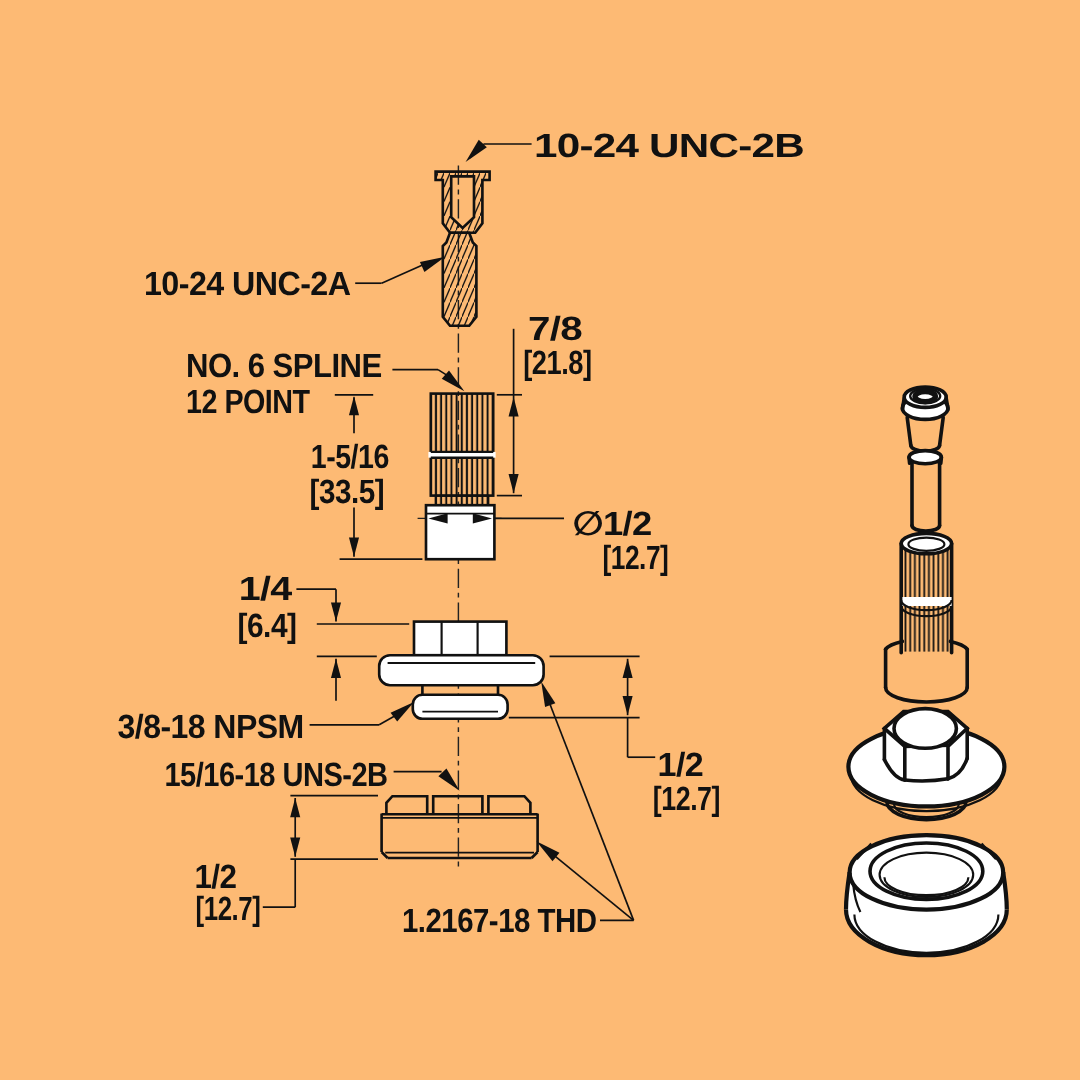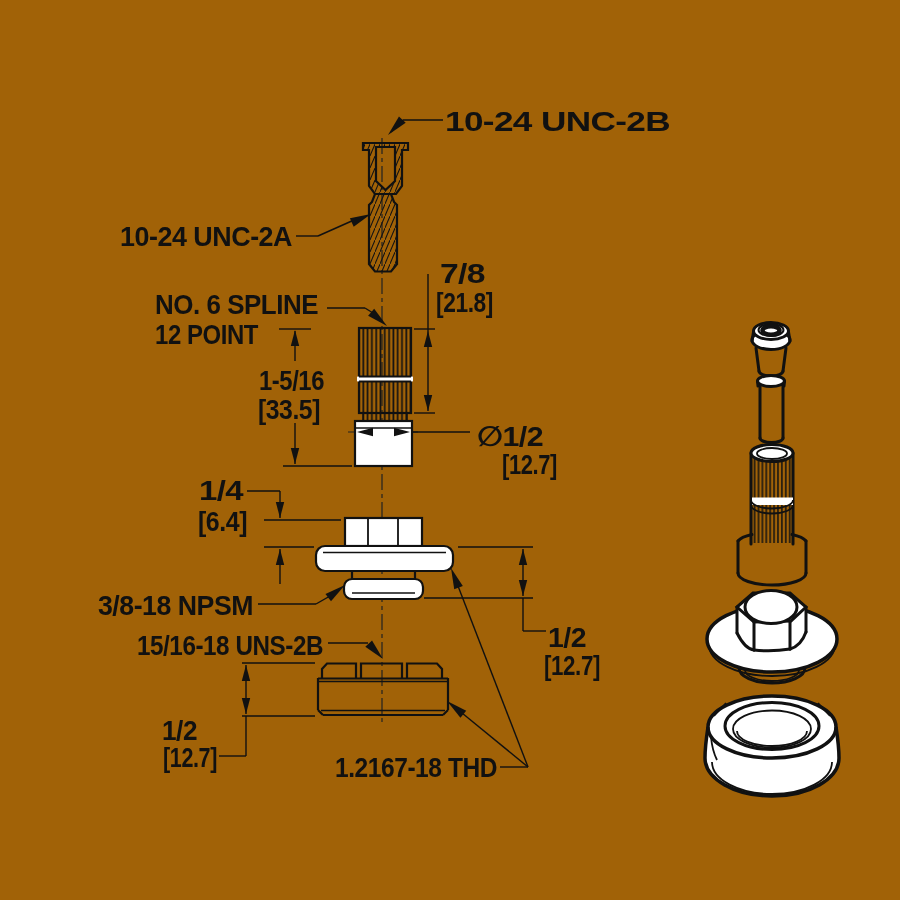--- a/index.html
+++ b/index.html
@@ -1,16 +1,16 @@
 <!DOCTYPE html>
 <html><head>
 <meta charset="utf-8">
 <style>
   html,body{margin:0;padding:0;background:#ffffff;}
-  #stage{position:relative;width:900px;height:900px;background:#a16207;overflow:hidden;
+  #stage{position:relative;width:900px;height:900px;background:#fdba74;overflow:hidden;
          font-family:"Liberation Sans","DejaVu Sans",sans-serif;}
   svg{display:block}
   text{font-family:"Liberation Sans","DejaVu Sans",sans-serif;font-weight:bold;fill:#111;
        letter-spacing:-0.5px;}
   .lbl{font-size:28px;}
   .thin{stroke:#111;stroke-width:1.4;fill:none;}
   .outline{stroke:#111;stroke-width:2.2;fill:none;}
   .iso{stroke:#111;stroke-width:3;fill:none;stroke-linecap:round;}
   .iso-w{stroke:#111;stroke-width:3;fill:#fff;}
   .iso-thin{stroke:#111;stroke-width:1.8;fill:none;}

